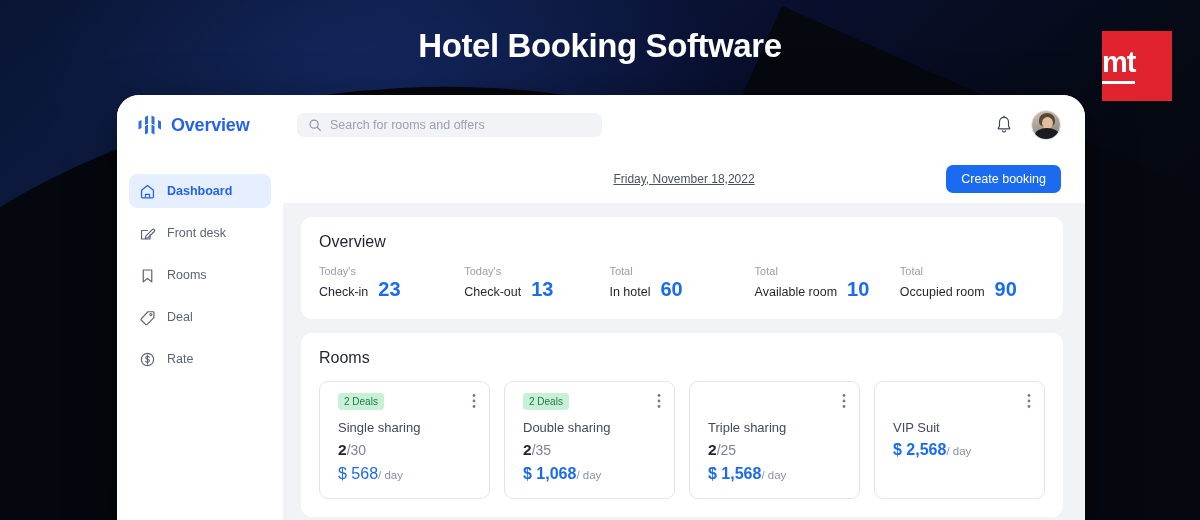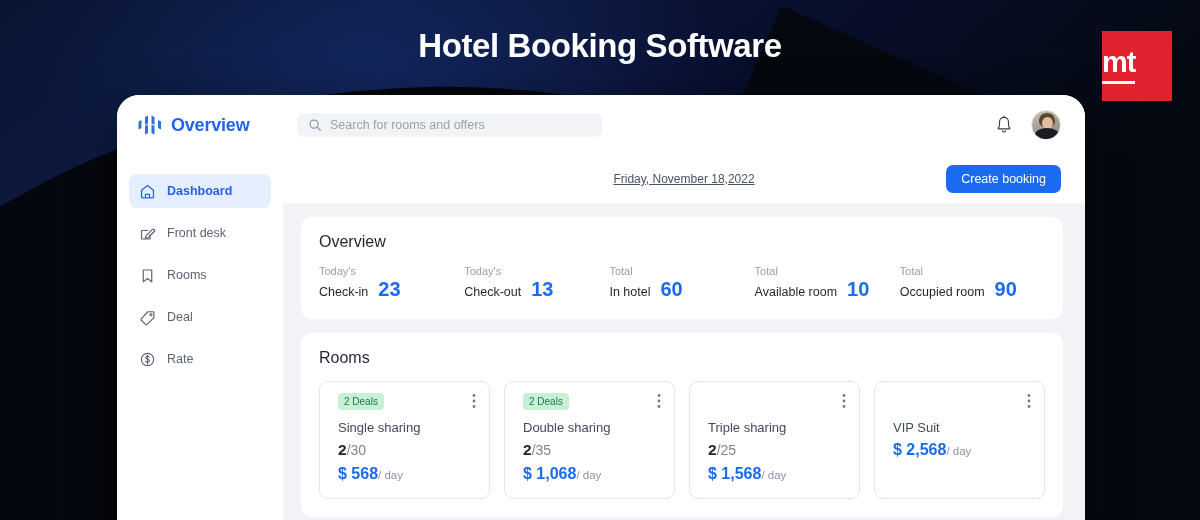--- a/index.html
+++ b/index.html
@@ -400,21 +400,21 @@
                   <circle cx="2" cy="2.5" r="1.4" fill="#707a89"></circle>
                     <circle cx="2" cy="8" r="1.4" fill="#707a89"></circle>
                     <circle cx="2" cy="13.5" r="1.4" fill="#707a89"></circle>
                 </svg>
               </div>
               <div class="room-name">Single sharing</div>
               <div class="room-occ">
                 <b>2</b><span>/30</span>
               </div>
               <div class="room-price">
-                <span style="color:#1b6bf0;font-size:16px;font-weight:bold">$ 568</span><span>/ day</span>
+                <span style="color:#1b6bf0;font-size:16px;font-weight:normal">$ 568</span><span>/ day</span>
               </div>
             </div>
 
             <div class="room-card">
               <div class="room-top">
                 <span class="badge">2 Deals</span>
                 <svg class="kebab" width="4" height="16" viewBox="0 0 4 16">
                   <circle cx="2" cy="2.5" r="1.4" fill="#707a89"></circle>
                     <circle cx="2" cy="8" r="1.4" fill="#707a89"></circle>
                     <circle cx="2" cy="13.5" r="1.4" fill="#707a89"></circle>

